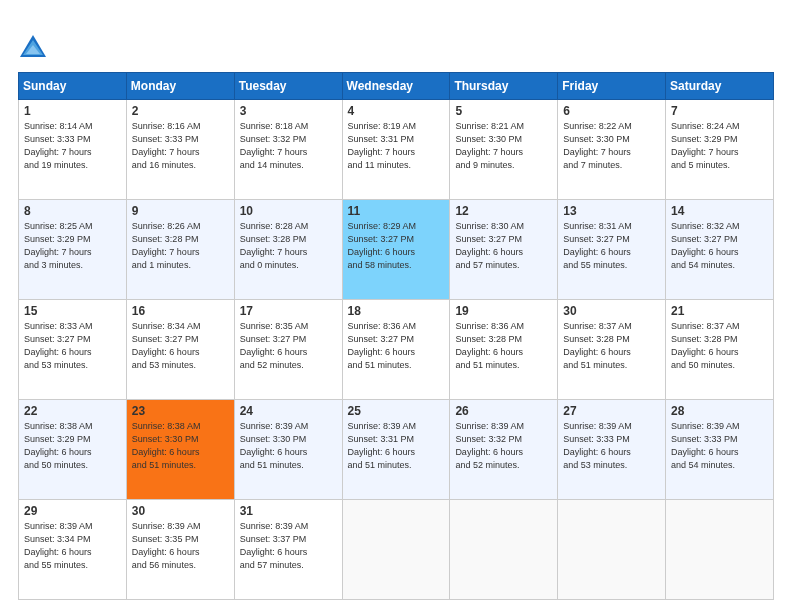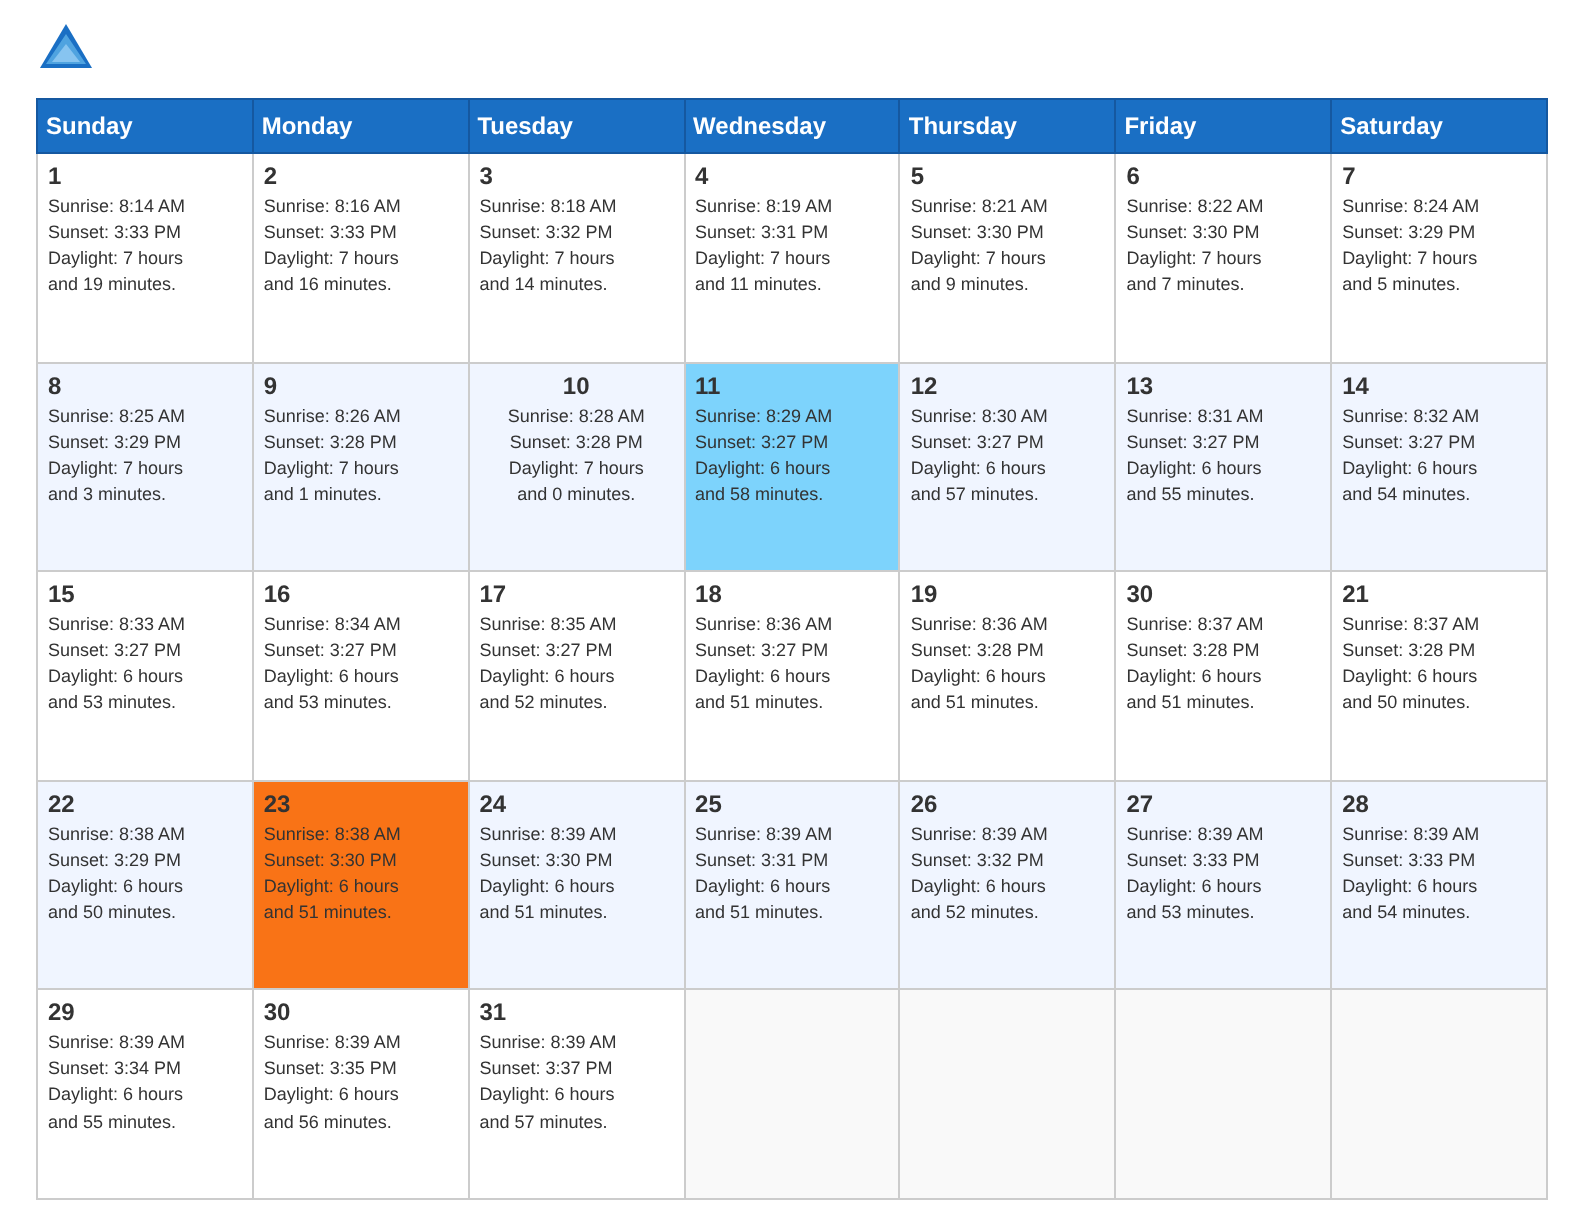--- a/index.html
+++ b/index.html
@@ -6,21 +6,21 @@
     body {
       font-family: Arial, sans-serif;
       background: #fff;
       width: 792px;
       height: 612px;
       overflow: hidden;
     }
     .page {
       width: 792px;
       height: 612px;
-      padding: 9px 18px 12px 18px;
+      padding: 32px 18px 12px 18px;
       display: flex;
       flex-direction: column;
     }
     .header {
       display: flex;
       justify-content: space-between;
       align-items: flex-start;
       margin-bottom: 10px;
     }
     .logo {
@@ -144,21 +144,21 @@
           <td><span class="day-num">2</span><span class="day-info">Sunrise: 8:16 AM<br>Sunset: 3:33 PM<br>Daylight: 7 hours<br>and 16 minutes.</span></td>
           <td><span class="day-num">3</span><span class="day-info">Sunrise: 8:18 AM<br>Sunset: 3:32 PM<br>Daylight: 7 hours<br>and 14 minutes.</span></td>
           <td><span class="day-num">4</span><span class="day-info">Sunrise: 8:19 AM<br>Sunset: 3:31 PM<br>Daylight: 7 hours<br>and 11 minutes.</span></td>
           <td><span class="day-num">5</span><span class="day-info">Sunrise: 8:21 AM<br>Sunset: 3:30 PM<br>Daylight: 7 hours<br>and 9 minutes.</span></td>
           <td><span class="day-num">6</span><span class="day-info">Sunrise: 8:22 AM<br>Sunset: 3:30 PM<br>Daylight: 7 hours<br>and 7 minutes.</span></td>
           <td><span class="day-num">7</span><span class="day-info">Sunrise: 8:24 AM<br>Sunset: 3:29 PM<br>Daylight: 7 hours<br>and 5 minutes.</span></td>
         </tr>
         <tr>
           <td style="background: rgb(240, 245, 255);"><span class="day-num">8</span><span class="day-info">Sunrise: 8:25 AM<br>Sunset: 3:29 PM<br>Daylight: 7 hours<br>and 3 minutes.</span></td>
           <td style="background: rgb(240, 245, 255);"><span class="day-num">9</span><span class="day-info">Sunrise: 8:26 AM<br>Sunset: 3:28 PM<br>Daylight: 7 hours<br>and 1 minutes.</span></td>
-          <td style="background: rgb(240, 245, 255); text-align: center;"><span class="day-num">10</span><span class="day-info">Sunrise: 8:28 AM<br>Sunset: 3:28 PM<br>Daylight: 7 hours<br>and 0 minutes.</span></td>
+          <td style="background: rgb(240, 245, 255);"><span class="day-num">10</span><span class="day-info">Sunrise: 8:28 AM<br>Sunset: 3:28 PM<br>Daylight: 7 hours<br>and 0 minutes.</span></td>
           <td style="background: #7dd3fc;"><span class="day-num">11</span><span class="day-info">Sunrise: 8:29 AM<br>Sunset: 3:27 PM<br>Daylight: 6 hours<br>and 58 minutes.</span></td>
           <td style="background: rgb(240, 245, 255);"><span class="day-num">12</span><span class="day-info">Sunrise: 8:30 AM<br>Sunset: 3:27 PM<br>Daylight: 6 hours<br>and 57 minutes.</span></td>
           <td style="background: rgb(240, 245, 255);"><span class="day-num">13</span><span class="day-info">Sunrise: 8:31 AM<br>Sunset: 3:27 PM<br>Daylight: 6 hours<br>and 55 minutes.</span></td>
           <td style="background: rgb(240, 245, 255);"><span class="day-num">14</span><span class="day-info">Sunrise: 8:32 AM<br>Sunset: 3:27 PM<br>Daylight: 6 hours<br>and 54 minutes.</span></td>
         </tr>
         <tr>
           <td><span class="day-num">15</span><span class="day-info">Sunrise: 8:33 AM<br>Sunset: 3:27 PM<br>Daylight: 6 hours<br>and 53 minutes.</span></td>
           <td><span class="day-num">16</span><span class="day-info">Sunrise: 8:34 AM<br>Sunset: 3:27 PM<br>Daylight: 6 hours<br>and 53 minutes.</span></td>
           <td><span class="day-num">17</span><span class="day-info">Sunrise: 8:35 AM<br>Sunset: 3:27 PM<br>Daylight: 6 hours<br>and 52 minutes.</span></td>
           <td><span class="day-num">18</span><span class="day-info">Sunrise: 8:36 AM<br>Sunset: 3:27 PM<br>Daylight: 6 hours<br>and 51 minutes.</span></td>

